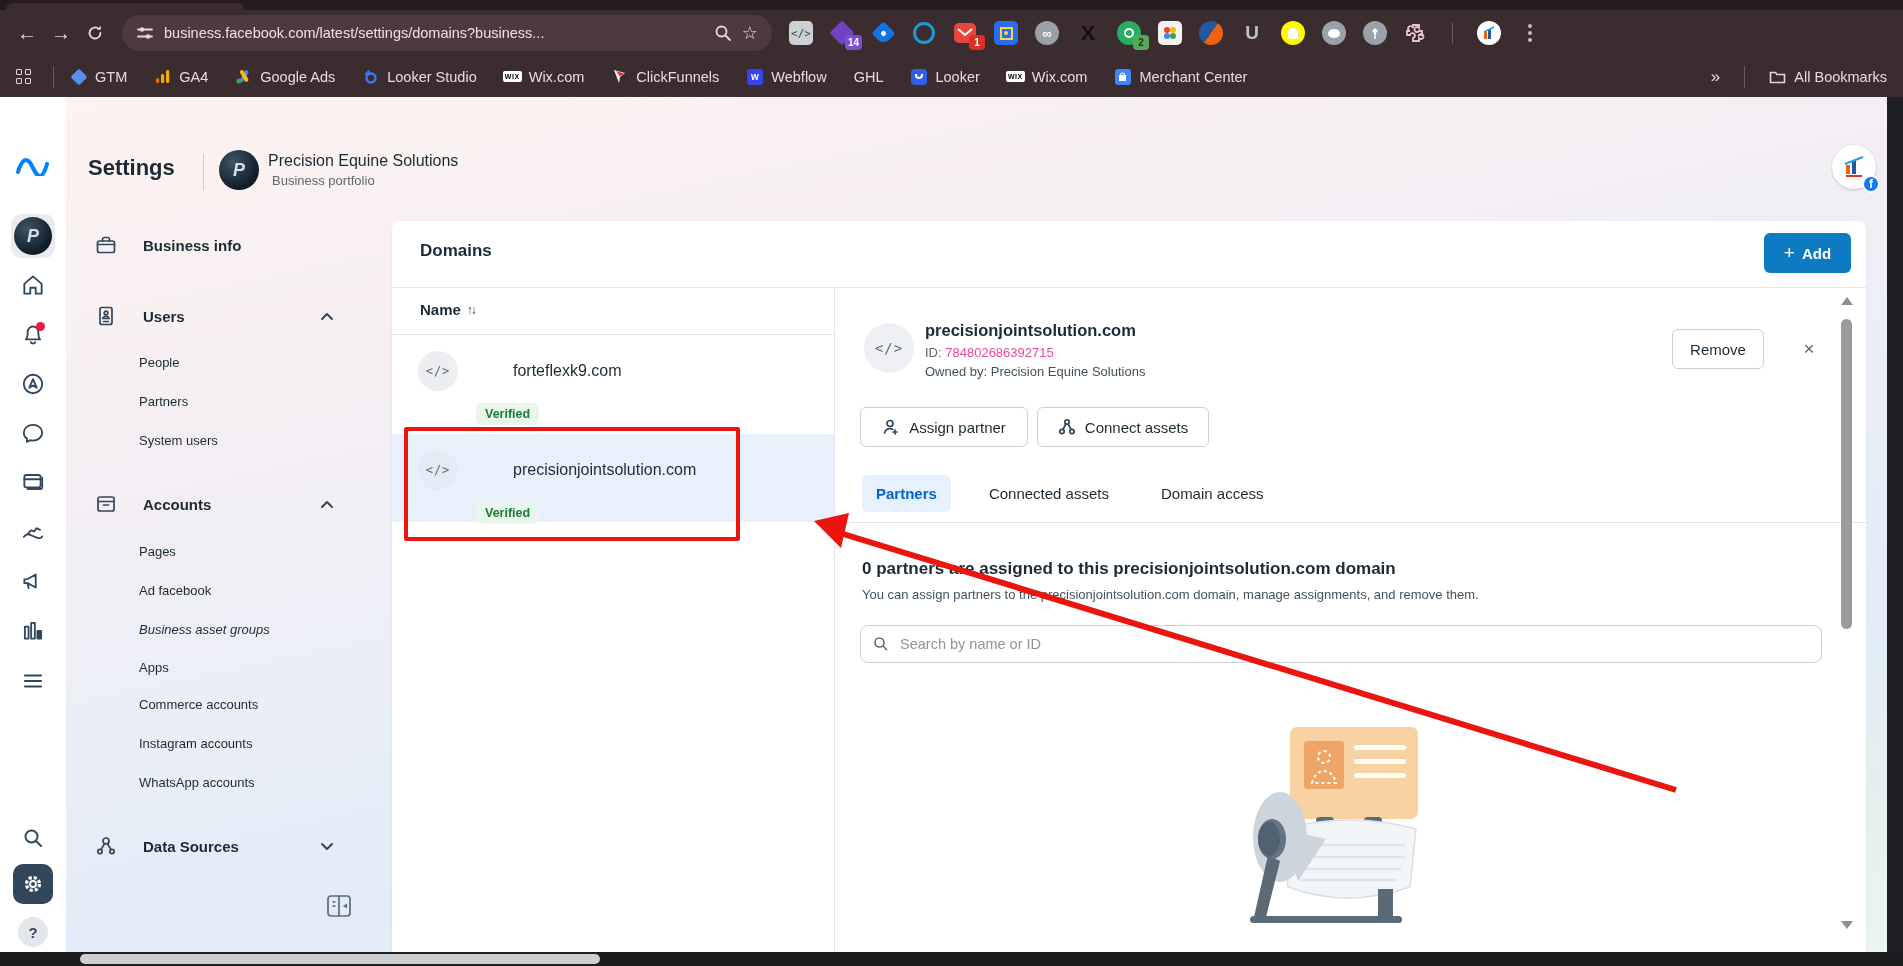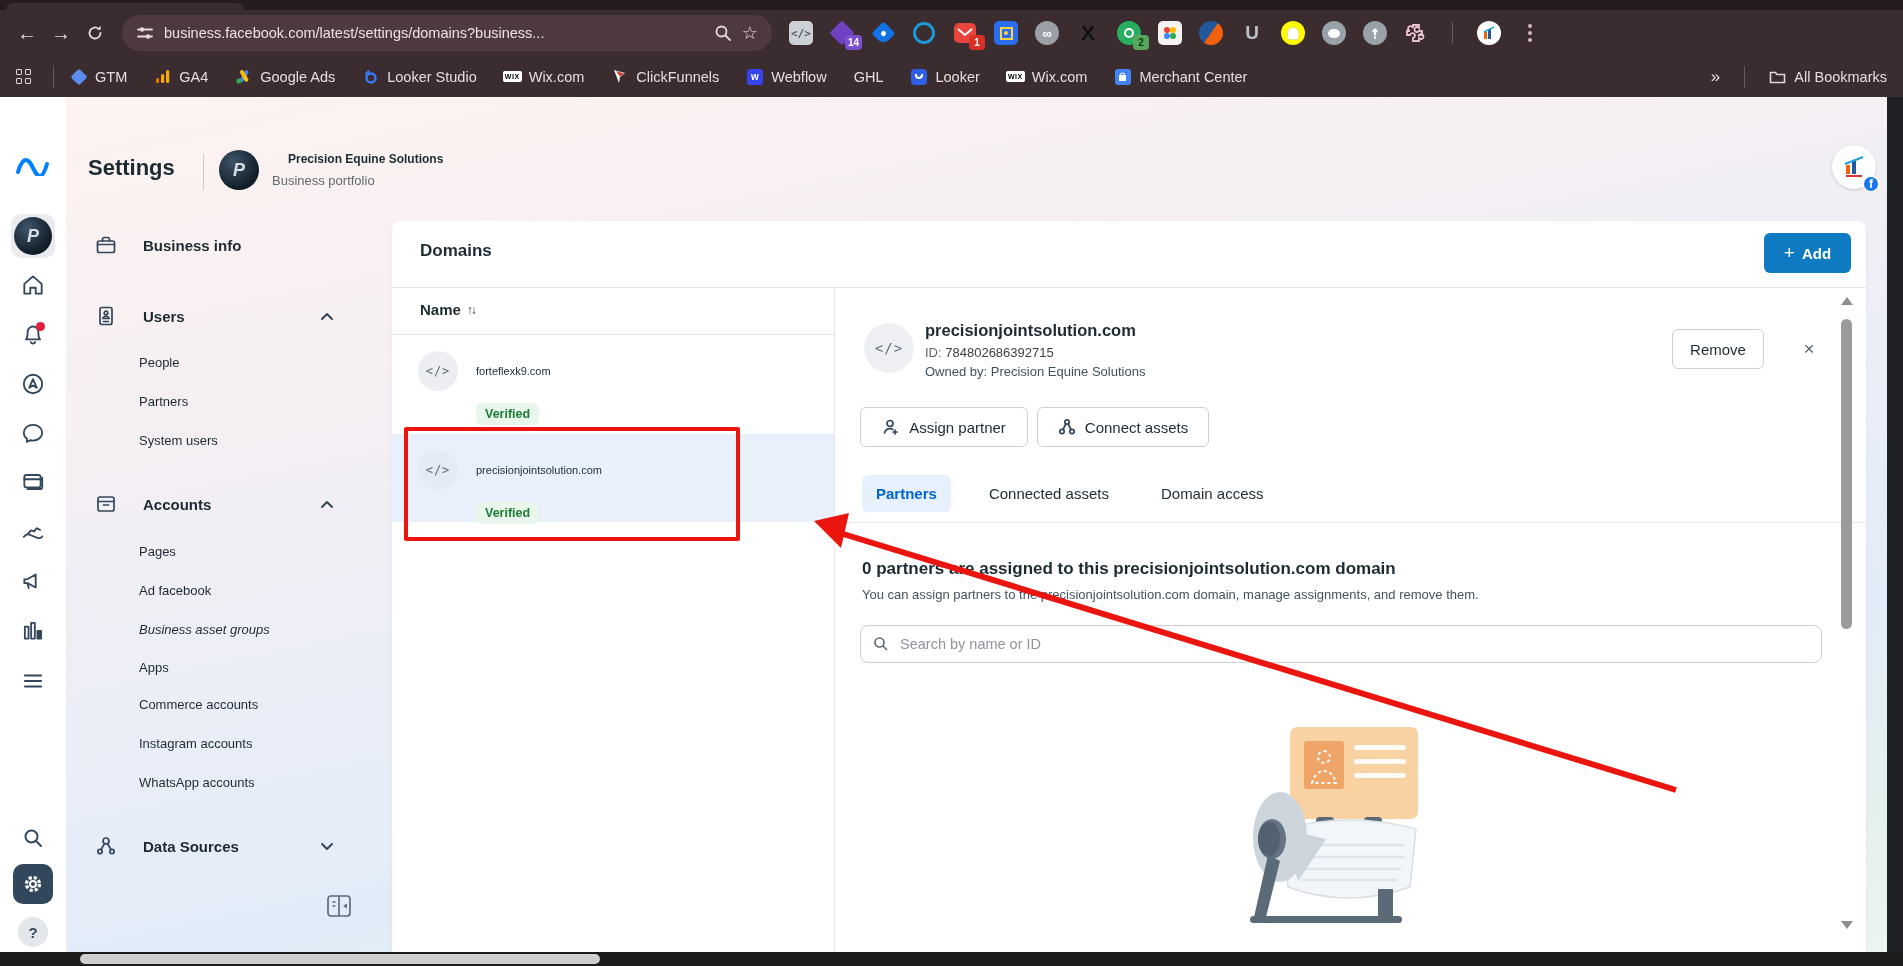--- a/index.html
+++ b/index.html
@@ -36,21 +36,21 @@
   .rail { position:absolute; left:0; top:0; width:66px; height:100%; background:#fff; }
   .rail-item { position:absolute; left:50%; transform:translate(-50%,-50%); display:flex; align-items:center; justify-content:center; }
   .rail-sel { width:44px; height:44px; background:#e9ebee; border-radius:10px; }
   .avatar-logo { width:38px; height:38px; border-radius:50%; background:radial-gradient(circle at 35% 30%, #3e5468, #101d27 70%); color:#d8dde2; font-weight:bold; font-size:18px; font-style:italic; display:flex; align-items:center; justify-content:center; }
   .gear-sq { width:40px; height:40px; background:#33475c; border-radius:10px; display:flex; align-items:center; justify-content:center; }
   .help-c { width:30px; height:30px; background:#e3e6ea; border-radius:50%; color:#33475c; font-weight:bold; font-size:15px; display:flex; align-items:center; justify-content:center; }
   
   .h-title { position:absolute; left:88px; top:58px; font-size:22px; font-weight:bold; }
   .h-div { position:absolute; left:203px; top:57px; width:1px; height:36px; background:#d3c9cc; }
   .h-avatar { position:absolute; left:219px; top:53px; }
-  .h-name { position:absolute; left:288px; top:55px; font-size:12px; font-weight:bold; }
+  .h-name { position:absolute; left:268px; top:55px; font-size:16px; font-weight:normal; }
   .h-sub { position:absolute; left:272px; top:76px; font-size:13px; color:#606770; }
   .h-acct { position:absolute; left:1832px; top:48px; width:46px; height:46px; }
   .h-acct .ring { width:44px; height:44px; border-radius:50%; background:#fff; box-shadow:0 1px 3px rgba(0,0,0,.18); display:flex; align-items:center; justify-content:center; }
   .fb-badge { position:absolute; right:-2px; bottom:-2px; width:18px; height:18px; border-radius:50%; background:#1877f2; color:#fff; font-size:12px; font-weight:bold; display:flex; align-items:center; justify-content:center; border:2px solid #fff; }
   
   .nav-item { position:absolute; display:flex; align-items:center; height:30px; transform:translateY(-50%); }
   .nav-ic { position:absolute; left:95px; width:22px; display:flex; }
   .nav-lb { position:absolute; left:143px; font-size:15px; font-weight:bold; white-space:nowrap; }
   .nav-sub { position:absolute; left:139px; font-size:13px; color:#1c2b33; white-space:nowrap; transform:translateY(-50%); }
   .nav-ch { position:absolute; left:320px; }
@@ -59,29 +59,29 @@
   .card-title { position:absolute; left:28px; top:20px; font-size:17px; font-weight:bold; }
   .add-btn { position:absolute; left:1372px; top:12px; width:87px; height:40px; background:#0d7ac2; border-radius:6px; color:#fff; font-size:15px; font-weight:bold; display:flex; align-items:center; justify-content:center; gap:7px; }
   .hr { position:absolute; background:#e4e6eb; height:1px; }
   .list-col { position:absolute; left:0; top:66px; width:442px; bottom:0; }
   .list-head { position:absolute; left:28px; top:14px; font-size:15px; font-weight:bold; display:flex; gap:6px; align-items:center; }
   .sort-g { font-size:12px; font-weight:normal; color:#1c2b33; letter-spacing:-2px; }
   .drow { position:absolute; left:0; width:442px; padding:16px 0 0 26px; }
   .drow.sel { background:#e8f1fb; }
   .drow-top { display:flex; align-items:center; gap:18px; }
   .dom-circ { width:40px; height:40px; border-radius:50%; background:#eceef2; color:#5d6b77; display:flex; align-items:center; justify-content:center; font-family:"DejaVu Sans Mono", monospace; font-size:12px; letter-spacing:1px; flex:0 0 auto; }
-  .dom-name { font-size:11px; font-weight:500; }
+  .dom-name { font-size:16px; font-weight:500;margin-left:37px; }
   .pill { display:inline-block; margin:12px 0 0 58px; background:#e8f6ec; color:#1d7c35; font-size:12.5px; font-weight:bold; border-radius:6px; padding:4px 9px; }
   .vsep { position:absolute; left:442px; top:66px; bottom:0; width:1px; background:#e4e6eb; }
   
   .detail { position:absolute; left:443px; top:66px; right:0; bottom:0; }
   .d-circ { position:absolute; left:29px; top:36px; width:50px; height:50px; border-radius:50%; background:#eef0f3; color:#5d6b77; display:flex; align-items:center; justify-content:center; font-family:"DejaVu Sans Mono", monospace; font-size:14px; letter-spacing:1px; }
   .d-title { position:absolute; left:90px; top:34px; font-size:16.5px; font-weight:bold; }
   .d-id { position:absolute; left:90px; top:58px; font-size:13px; color:#606770; }
-  .d-id a { color:#404040; text-decoration:none; }
+  .d-id a { color:#ec4899; text-decoration:none; }
   .d-owned { position:absolute; left:90px; top:77px; font-size:13px; color:#42525c; }
   .remove-btn { position:absolute; left:837px; top:42px; width:92px; height:40px; border:1px solid #ccd0d5; border-radius:6px; background:#fff; font-size:15px; font-weight:500; color:#1c2b33; display:flex; align-items:center; justify-content:center; }
   .close-x { position:absolute; left:960px; top:48px; width:28px; height:28px; color:#606770; font-size:19px; display:flex; align-items:center; justify-content:center; }
   .act-btn { position:absolute; top:120px; height:40px; border:1px solid #ccd0d5; border-radius:6px; background:#fff; font-size:15px; font-weight:500; color:#1c2b33; display:flex; align-items:center; justify-content:center; gap:9px; }
   .tabs { position:absolute; left:27px; top:188px; display:flex; align-items:center; gap:24px; }
   .tab { font-size:15px; font-weight:500; padding:10px 14px; border-radius:6px; }
   .tab.active { color:#0064d1; background:#e7f0fd; font-weight:bold; }
   .e-title { position:absolute; left:27px; top:272px; font-size:17px; font-weight:bold; }
   .e-desc { position:absolute; left:27px; top:300px; font-size:13px; color:#42525c; }
   .search-box { position:absolute; left:25px; top:338px; width:962px; height:38px; border:1px solid #ccd0d5; border-radius:8px; background:#fff; display:flex; align-items:center; padding:0 12px; gap:9px; }

